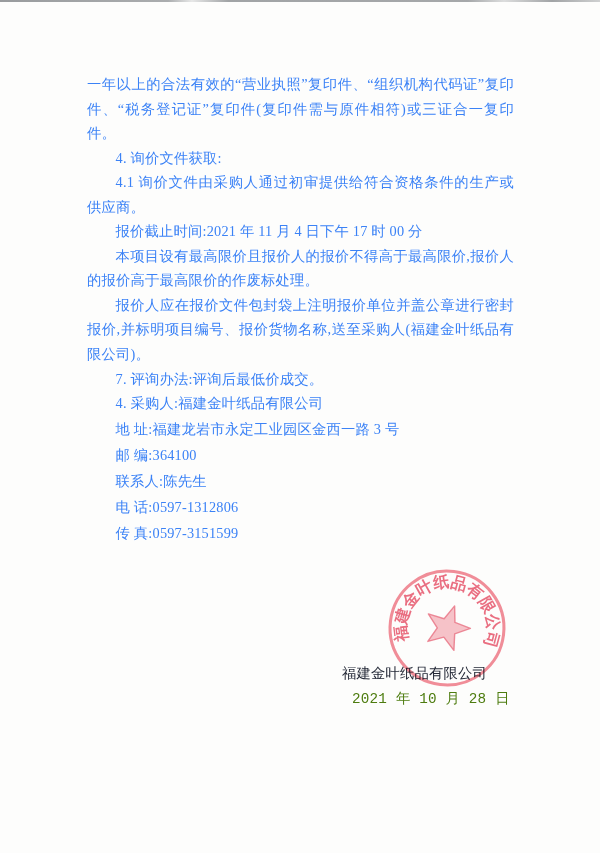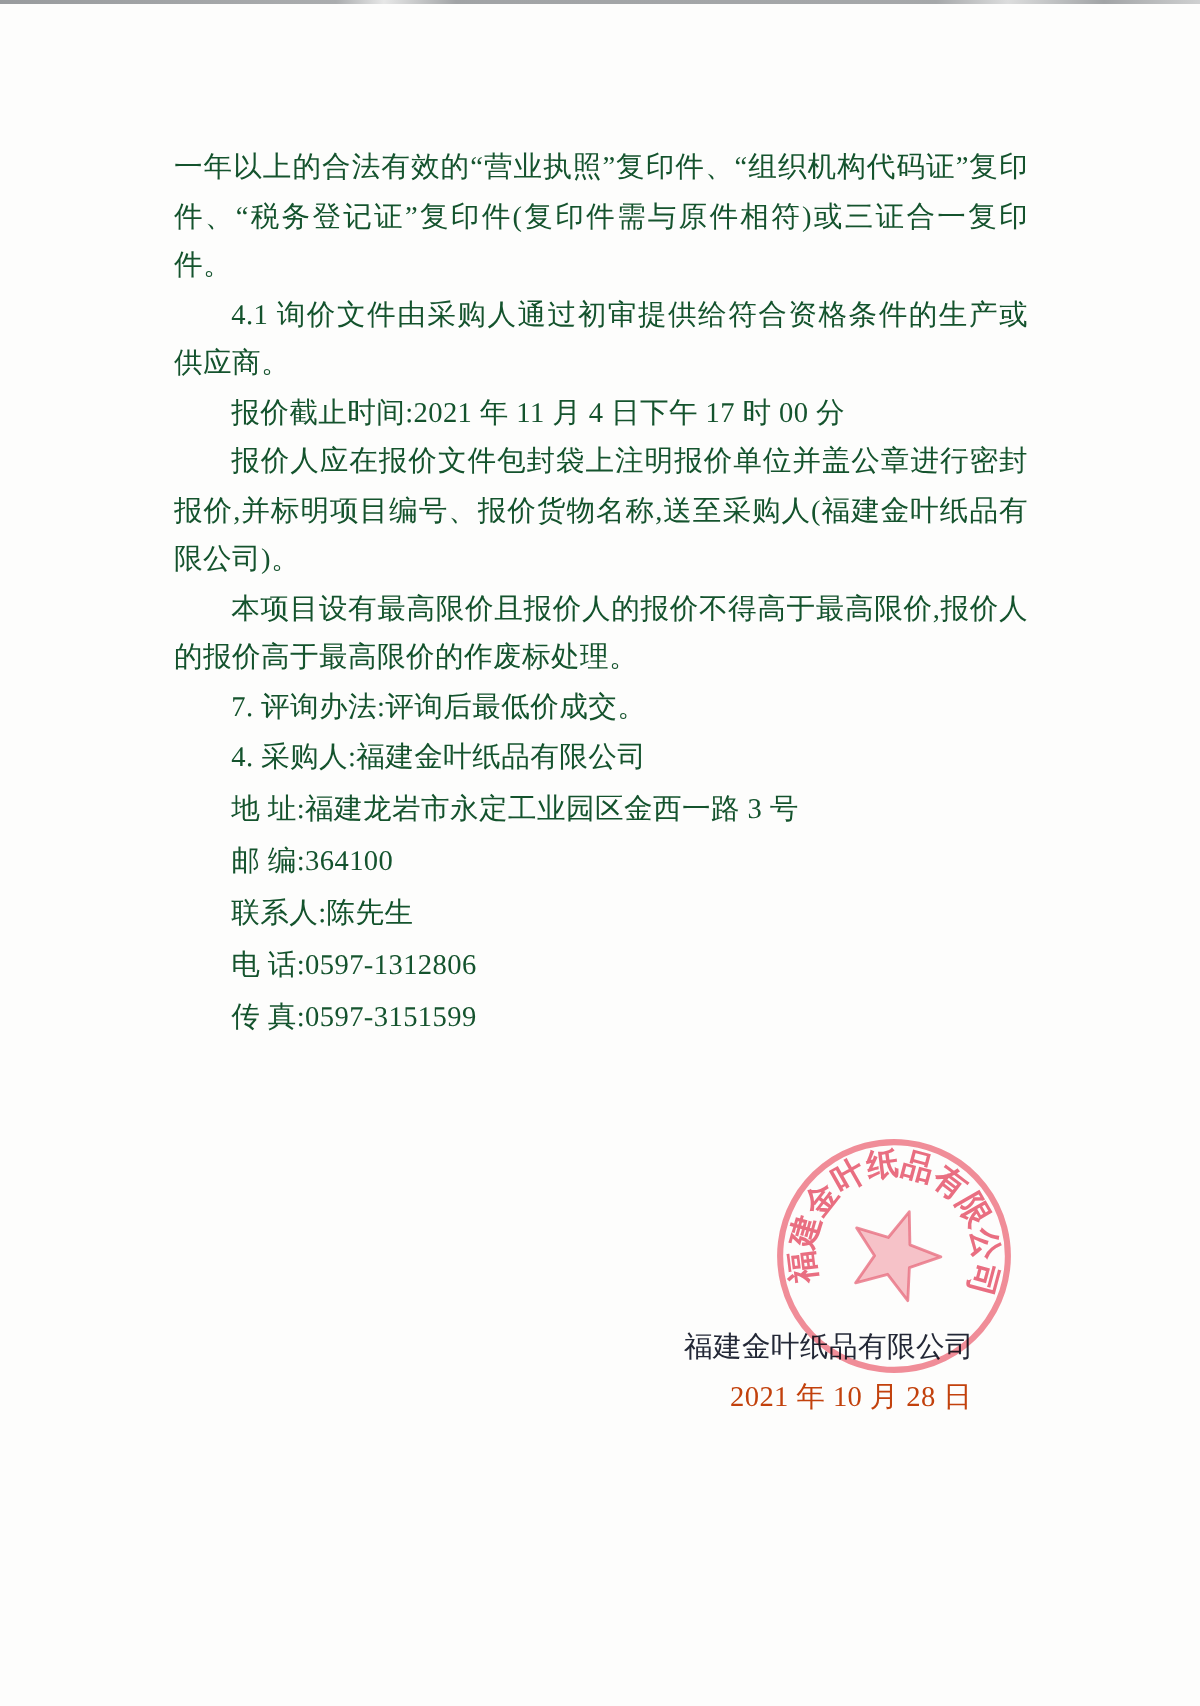--- a/index.html
+++ b/index.html
@@ -23,33 +23,33 @@
       rgba(70,75,80,.48) 78%, rgba(70,75,80,.18) 84%,
       rgba(70,75,80,.5) 92%, rgba(70,75,80,.25) 100%);
   }
   .body-text {
     position: absolute;
     left: 87px; top: 67px; width: 427px;
     font-size: 14.3px;
     line-height: 24.55px;
     letter-spacing: 0.2px;
     text-align: justify;
-    color: #14532d;
+    color: #3b82f6;
     padding-top: 5px;
   }
   .body-text p { margin: 0; }
   .body-text p.indent { text-indent: 2em; }
   .body-text p.contact { margin-top: 1.5px; }
   .signature-company {
     position: absolute; left: 342px; top: 664px;
     font-size: 14.3px; letter-spacing: 0.2px; color: #232836;
   }
   .signature-date {
-    position: absolute; left: 365px; top: 689px;
-    font-size: 14.3px; letter-spacing: 0.2px; color: #c2410c;
+    position: absolute; left: 352px; top: 689px;
+    font-size: 14.3px; letter-spacing: 0.2px; color: #4d7c0f; font-family: Liberation Mono, monospace;
   }
   .stamp {
     position: absolute; left: 386px; top: 567px;
     width: 122px; height: 122px;
     mix-blend-mode: multiply;
     opacity: .92;
     filter: blur(.35px);
     pointer-events: none;
   }
   .stamp svg { transform: rotate(7deg); }
@@ -61,24 +61,25 @@
   }
 </style>
 </head>
 <body>
 
 <div class="page">
   <div class="scan-edge-top"></div>
 
   <div class="body-text">
     <p>一年以上的合法有效的“营业执照”复印件、“组织机构代码证”复印件、“税务登记证”复印件(复印件需与原件相符)或三证合一复印件。</p>
+    <p class="indent">4. 询价文件获取:</p>
     <p class="indent">4.1 询价文件由采购人通过初审提供给符合资格条件的生产或供应商。</p>
     <p class="indent">报价截止时间:2021 年 11 月 4 日下午 17 时 00 分</p>
+    <p class="indent">本项目设有最高限价且报价人的报价不得高于最高限价,报价人的报价高于最高限价的作废标处理。</p>
     <p class="indent">报价人应在报价文件包封袋上注明报价单位并盖公章进行密封报价,并标明项目编号、报价货物名称,送至采购人(福建金叶纸品有限公司)。</p>
-    <p class="indent">本项目设有最高限价且报价人的报价不得高于最高限价,报价人的报价高于最高限价的作废标处理。</p>
     <p class="indent">7. 评询办法:评询后最低价成交。</p>
     <p class="indent">4. 采购人:福建金叶纸品有限公司</p>
     <p class="indent contact">地  址:福建龙岩市永定工业园区金西一路 3 号</p>
     <p class="indent contact">邮  编:364100</p>
     <p class="indent contact">联系人:陈先生</p>
     <p class="indent contact">电  话:0597-1312806</p>
     <p class="indent contact">传  真:0597-3151599</p>
   </div>
 
   <div class="signature-company">福建金叶纸品有限公司</div>

